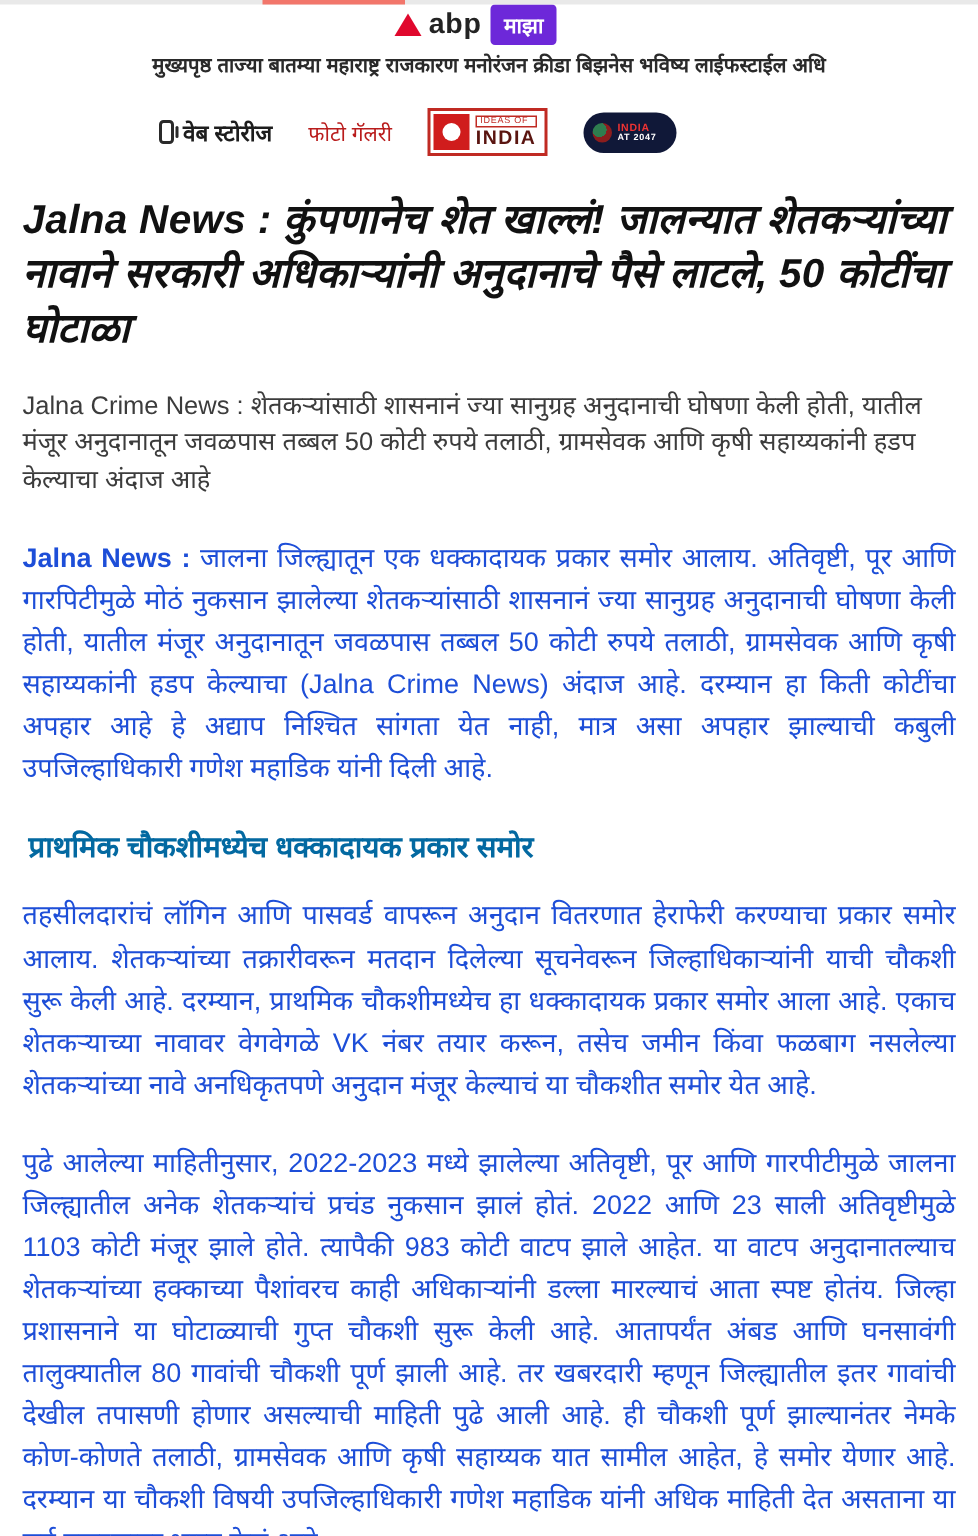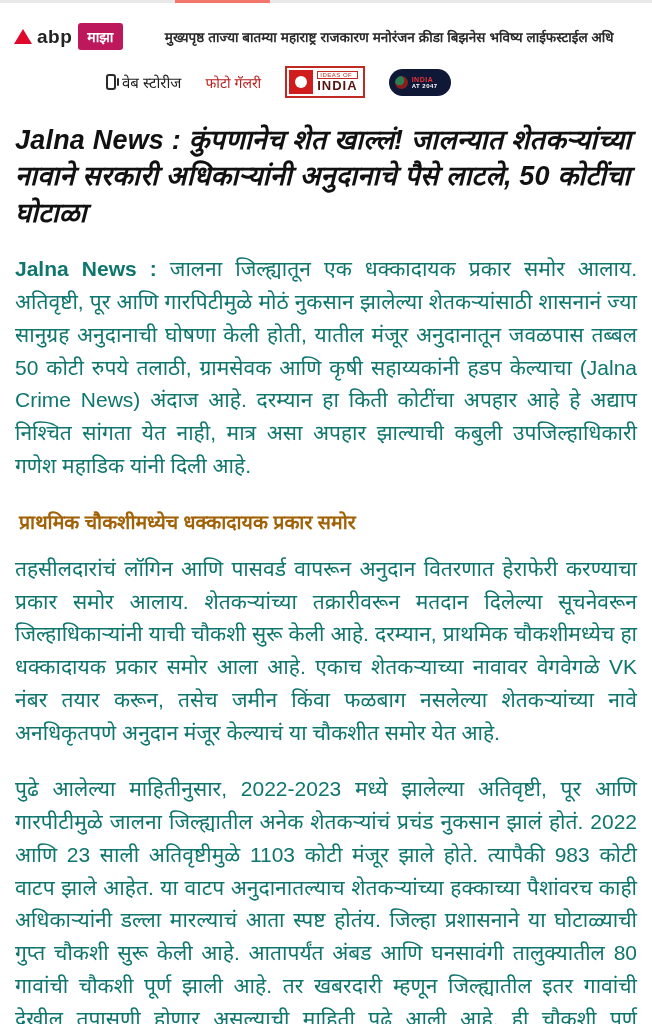--- a/index.html
+++ b/index.html
@@ -15,35 +15,36 @@
   .progress-track {
     width: 100%; height: 3px; background: #e9e9e9; position: relative;
   }
   .progress-fill {
     position: absolute; left: 175px; top: 0; width: 95px; height: 3px;
     background: #f2766b;
   }
   
   .topnav {
     display: flex; align-items: center;
-    padding: 20px 14px 6px 14px;
+    padding: 0 14px 6px 14px;
     gap: 0;
     white-space: nowrap;
+    flex-direction: column;
   }
   .logo { display: flex; align-items: center; flex: 0 0 auto; margin-right: 18px; cursor: pointer; }
   .logo-triangle {
     width: 0; height: 0;
     border-left: 9px solid transparent;
     border-right: 9px solid transparent;
     border-bottom: 15px solid #e0082d;
     margin-right: 5px;
   }
   .logo-abp { font-weight: bold; font-size: 19px; color: #232323; letter-spacing: 0.5px; margin-right: 6px; }
   .logo-edition {
-    background: #be185d; color: #fff; font-weight: bold; font-size: 14px;
+    background: #6d28d9; color: #fff; font-weight: bold; font-size: 14px;
     padding: 4px 9px; border-radius: 3px;
   }
   .nav-items { display: flex; flex: 1 1 auto; justify-content: center; overflow: hidden; }
   .nav-item {
     font-size: 13.5px; font-weight: 600; color: #2a2a2a; cursor: pointer;
     padding: 4px 2px; flex: 0 0 auto;
   }
   
   .subnav {
     display: flex; align-items: center;
@@ -51,21 +52,21 @@
   }
   .webstories { display: flex; align-items: center; gap: 6px; cursor: pointer; }
   .phone-icon {
     width: 10px; height: 16px; border: 2px solid #2a2a2a; border-radius: 3px;
     position: relative; background: #fff;
   }
   .phone-icon::after {
     content: ""; position: absolute; right: -5px; top: 2px; bottom: 2px;
     width: 2px; background: #2a2a2a; border-radius: 1px;
   }
-  .webstories-label { font-size: 15px; font-weight: normal; color: #1d1d1d; }
+  .webstories-label { font-size: 15px; font-weight: bold; color: #1d1d1d; }
   .photogallery { font-size: 14px; color: #b91c1c; cursor: pointer; }
   .ioi-logo {
     display: flex; align-items: stretch; border: 2px solid #c02a23;
     padding: 2px; background: #fff; cursor: pointer; height: 32px;
   }
   .ioi-redbox {
     width: 24px; background: #d01c1c; display: flex; align-items: center; justify-content: center;
     margin-right: 4px;
   }
   .ioi-dot { width: 12px; height: 12px; background: #fff; border-radius: 50%; }
@@ -88,26 +89,26 @@
   .article { padding: 6px 15px 20px 15px; }
   .headline {
     font-size: 27px; font-weight: bold; color: #111; line-height: 1.35;
     margin-top: 6px; margin-bottom: 22px; letter-spacing: 0.2px; font-style: italic;
   }
   .summary {
     font-size: 17px; color: #3c3c3c; line-height: 1.42; margin-bottom: 26px;
     text-align: left;
   }
   .para {
-    font-size: 21px; color: #0f766e; line-height: 1.56; text-align: justify;
+    font-size: 18px; color: #1d4ed8; line-height: 1.56; text-align: justify;
     margin-bottom: 24px;
   }
   .para .lead { font-weight: bold; }
   .section-heading {
-    font-size: 19.5px; font-weight: bold; color: #a16207; line-height: 1.35;
+    font-size: 19.5px; font-weight: bold; color: #0369a1; line-height: 1.35;
     margin: 26px 0 18px 4px;
   }
 </style>
 </head>
 <body>
 
 <div class="progress-track">
   <div class="progress-fill"></div>
 </div>
 
@@ -150,20 +151,21 @@
     <span class="i2047-globe"></span>
     <span class="i2047-text">
       <span class="i2047-line1">INDIA</span>
       <span class="i2047-line2">AT 2047</span>
     </span>
   </div>
 </div>
 
 <div class="article">
   <h1 class="headline">Jalna News : कुंपणानेच शेत खाल्लं! जालन्यात शेतकऱ्यांच्या नावाने सरकारी अधिकाऱ्यांनी अनुदानाचे पैसे लाटले, 50 कोटींचा घोटाळा</h1>
+  <div class="summary">Jalna Crime News : शेतकऱ्यांसाठी शासनानं ज्या सानुग्रह अनुदानाची घोषणा केली होती, यातील मंजूर अनुदानातून जवळपास तब्बल 50 कोटी रुपये तलाठी, ग्रामसेवक आणि कृषी सहाय्यकांनी हडप केल्याचा अंदाज आहे</div>
 
   <p class="para"><span class="lead">Jalna News :</span><span> जालना जिल्ह्यातून एक धक्कादायक प्रकार समोर आलाय. अतिवृष्टी, पूर आणि गारपिटीमुळे मोठं नुकसान झालेल्या शेतकऱ्यांसाठी शासनानं ज्या सानुग्रह अनुदानाची घोषणा केली होती, यातील मंजूर अनुदानातून जवळपास तब्बल 50 कोटी रुपये तलाठी, ग्रामसेवक आणि कृषी सहाय्यकांनी हडप केल्याचा (Jalna Crime News) अंदाज आहे. दरम्यान हा किती कोटींचा अपहार आहे हे अद्याप निश्चित सांगता येत नाही, मात्र असा अपहार झाल्याची कबुली उपजिल्हाधिकारी गणेश महाडिक यांनी दिली आहे.</span></p>
 
   <h2 class="section-heading">प्राथमिक चौकशीमध्येच धक्कादायक प्रकार समोर</h2>
   <p class="para">तहसीलदारांचं लॉगिन आणि पासवर्ड वापरून अनुदान वितरणात हेराफेरी करण्याचा प्रकार समोर आलाय. शेतकऱ्यांच्या तक्रारीवरून मतदान दिलेल्या सूचनेवरून जिल्हाधिकाऱ्यांनी याची चौकशी सुरू केली आहे. दरम्यान, प्राथमिक चौकशीमध्येच हा धक्कादायक प्रकार समोर आला आहे. एकाच शेतकऱ्याच्या नावावर वेगवेगळे VK नंबर तयार करून, तसेच जमीन किंवा  फळबाग नसलेल्या शेतकऱ्यांच्या नावे अनधिकृतपणे अनुदान मंजूर केल्याचं या चौकशीत समोर येत आहे.</p>
 
   <p class="para">पुढे आलेल्या माहितीनुसार, 2022-2023 मध्ये झालेल्या अतिवृष्टी, पूर आणि गारपीटीमुळे जालना जिल्ह्यातील अनेक शेतकऱ्यांचं प्रचंड नुकसान झालं होतं. 2022 आणि 23 साली अतिवृष्टीमुळे 1103 कोटी मंजूर झाले होते. त्यापैकी 983 कोटी वाटप झाले आहेत. या वाटप अनुदानातल्याच शेतकऱ्यांच्या हक्काच्या पैशांवरच काही अधिकाऱ्यांनी डल्ला मारल्याचं आता स्पष्ट होतंय. जिल्हा प्रशासनाने या घोटाळ्याची गुप्त चौकशी सुरू केली आहे. आतापर्यंत अंबड आणि घनसावंगी तालुक्यातील 80 गावांची चौकशी पूर्ण झाली आहे. तर खबरदारी म्हणून जिल्ह्यातील इतर गावांची देखील तपासणी होणार असल्याची माहिती पुढे आली आहे. ही चौकशी पूर्ण झाल्यानंतर नेमके कोण-कोणते तलाठी, ग्रामसेवक आणि कृषी सहाय्यक यात सामील आहेत, हे समोर येणार आहे. दरम्यान या चौकशी विषयी उपजिल्हाधिकारी गणेश महाडिक यांनी अधिक माहिती देत असताना या सर्व प्रकरणावर भाष्य केलं आहे.</p>
 
 
 </div>

